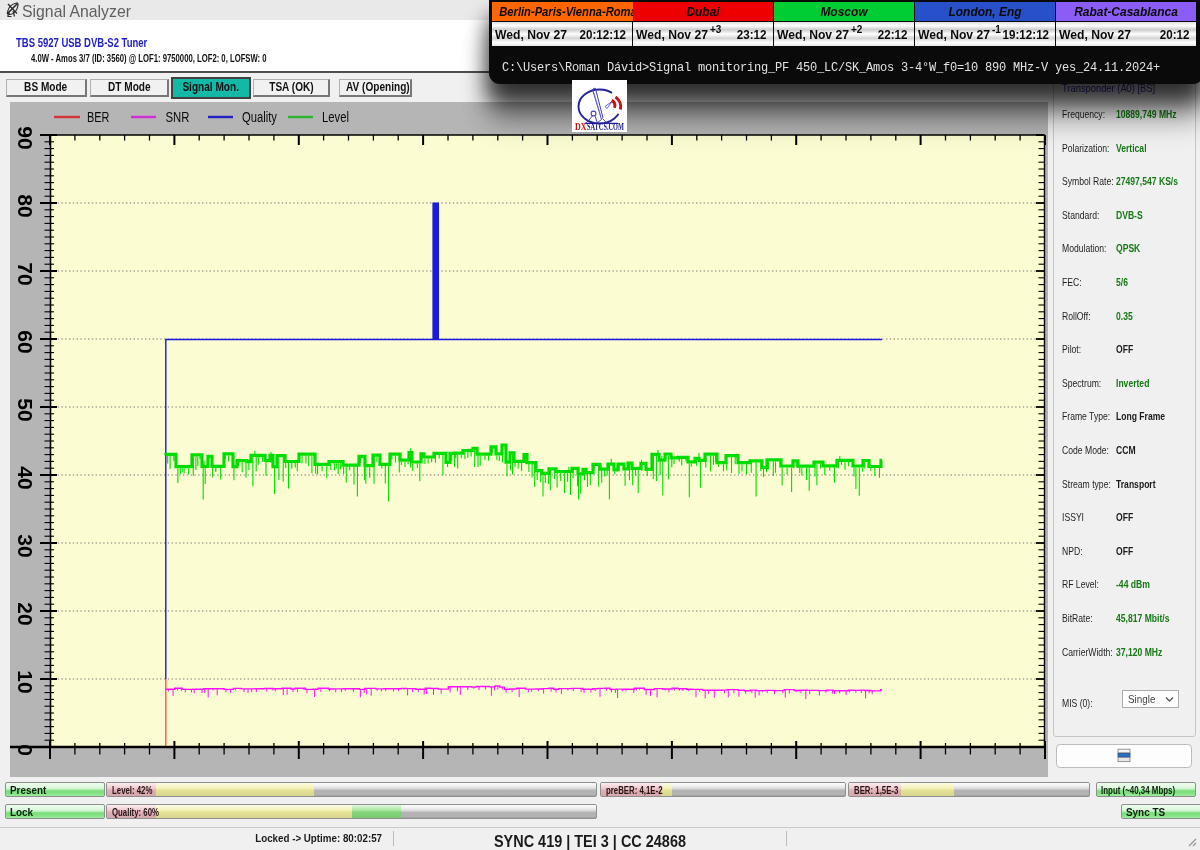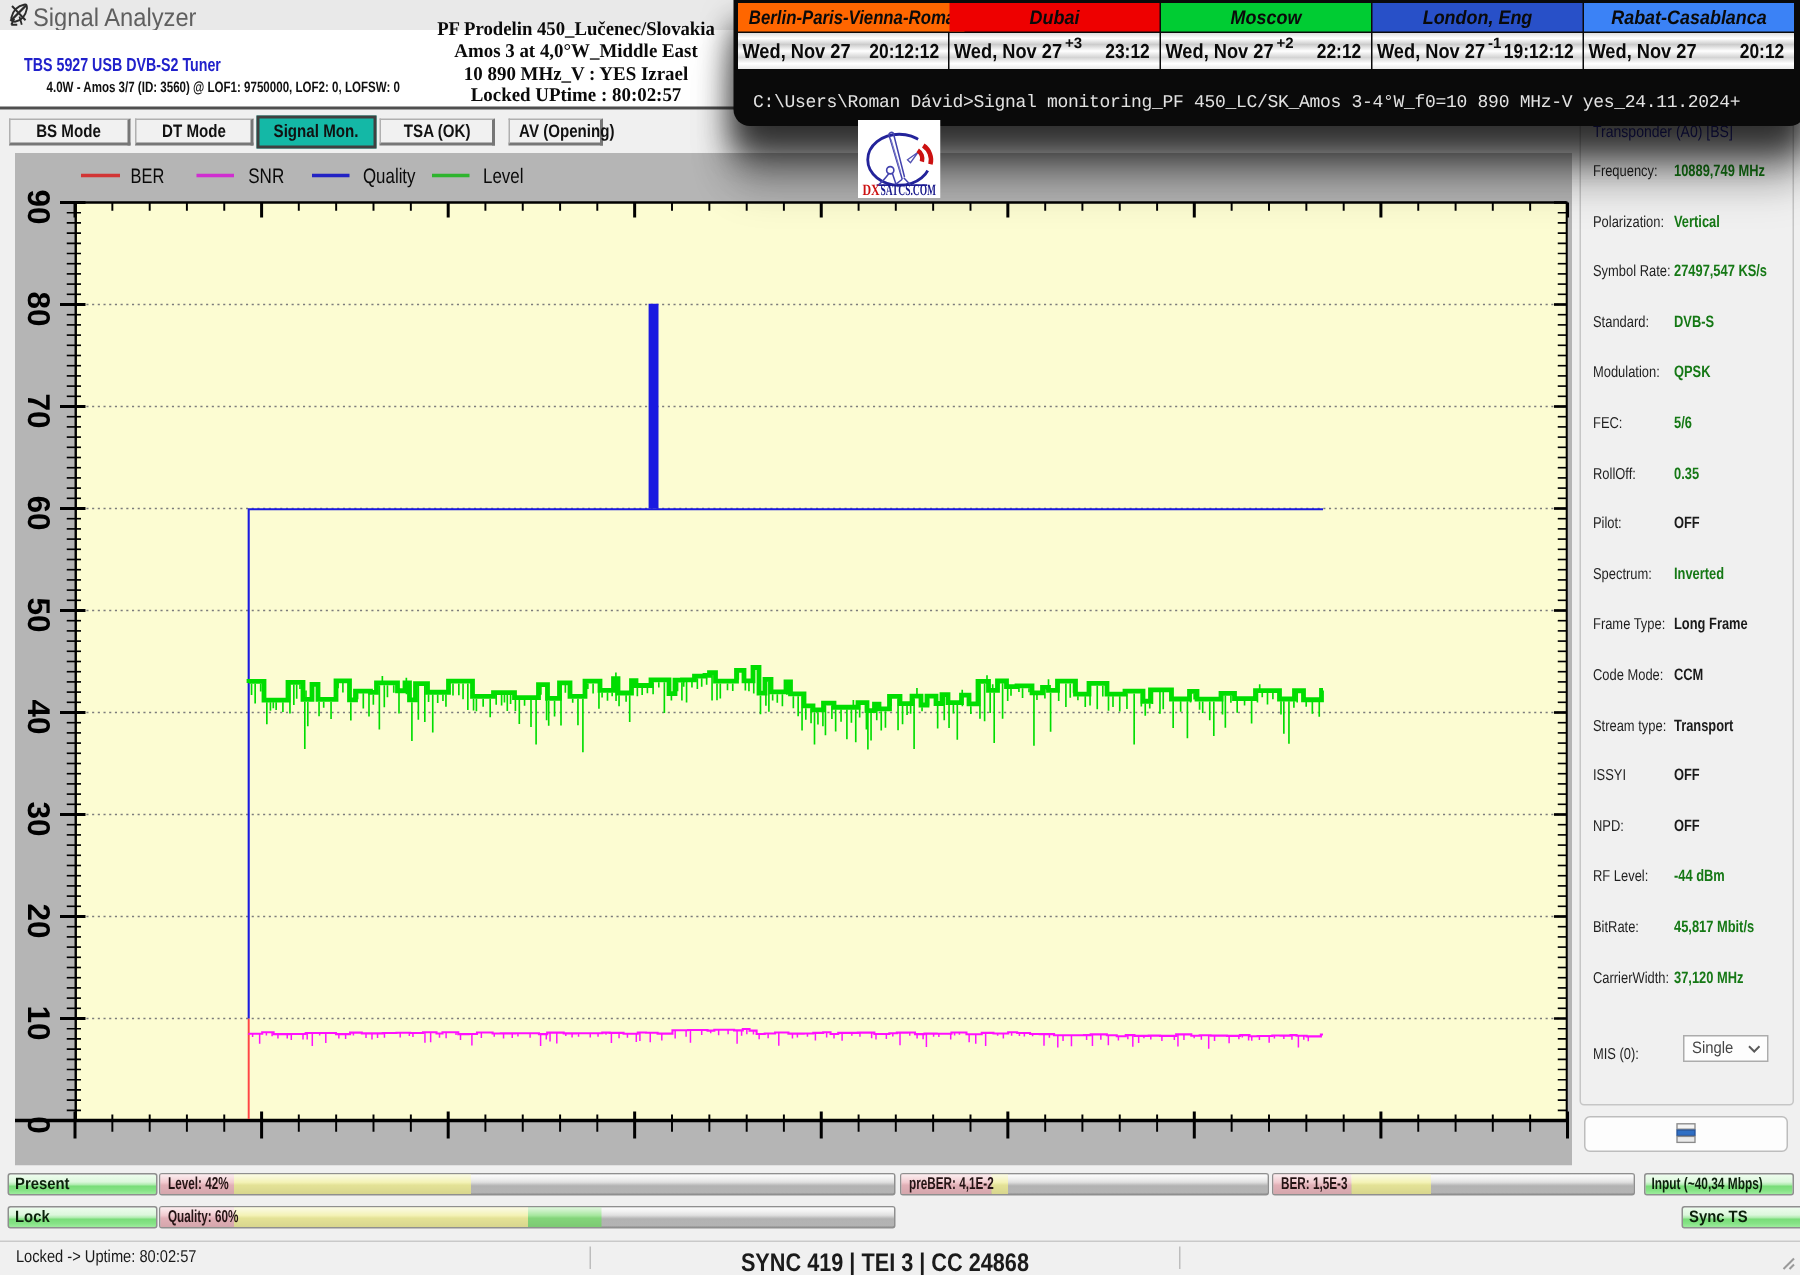--- a/index.html
+++ b/index.html
@@ -28,31 +28,25 @@
 <svg class="abs" style="left:5px;top:2px" width="15" height="16" viewBox="0 0 15 16">
 <path d="M12.5 1.5 L2 12" stroke="#2b2b2b" stroke-width="1.6"></path>
 <path d="M3 2 L12 11.5" stroke="#2b2b2b" stroke-width="1.3"></path>
 <path d="M11.5 1 Q4 2.5 2.5 10 Q2.5 12.5 5 12.5 Q11.5 11.5 13 3.5 Q13 0.5 11.5 1 Z" fill="none" stroke="#2b2b2b" stroke-width="1.2"></path>
 <path d="M4.5 10.5 L2.5 14.5 M2.5 14.5 L6.5 14.5 M8 9 L9.5 14.5" stroke="#2b2b2b" stroke-width="1.2"></path>
 </svg>
 <div class="abs" style="left:22px;top:2px;font-size:17px;color:#5f5f5f"><span class="sx" style="transform:scaleX(.93)">Signal Analyzer</span></div>
 <div class="abs" style="left:0;top:20px;width:492px;height:51px;background:#ffffff;border-bottom:2px solid #4f4f4f"></div>
 <div class="abs" style="left:16px;top:36px;font-size:12.5px;font-weight:bold;color:#2121cb"><span class="sx" style="transform:scaleX(.76)">TBS 5927 USB DVB-S2 Tuner</span></div>
 <div class="abs" style="left:31px;top:53px;font-size:10px;font-weight:bold;color:#101010"><span class="sx" style="transform:scaleX(.77)">4.0W - Amos 3/7 (ID: 3560) @ LOF1: 9750000, LOF2: 0, LOFSW: 0</span></div>
-<div class="abs" style="left:287px;top:12px;width:194px;text-align:center;font-family:'Liberation Serif',serif;font-size:13px;font-weight:bold;color:#0a0a0a;line-height:14.8px">
-<div style="transform:scaleX(.96);white-space:nowrap">PF Prodelin 450_Lučenec/Slovakia</div>
-<div style="transform:scaleX(.97);white-space:nowrap">Amos 3 at 4,0°W_Middle East</div>
-<div style="transform:scaleX(.97);white-space:nowrap">10 890 MHz_V : YES Izrael</div>
-<div style="transform:scaleX(.97);white-space:nowrap">Locked UPtime : 80:02:57</div>
-</div>
 <div class="tab" style="left:6px;width:81px"><span>BS Mode</span></div>
 <div class="tab" style="left:90px;width:79px"><span>DT Mode</span></div>
 <div class="tab" style="left:171px;width:80px;top:77px;height:22px;background:#14b8a6;border:2px solid #404040;line-height:17px"><span>Signal Mon.</span></div>
 <div class="tab" style="left:253px;width:77px"><span>TSA (OK)</span></div>
-<div class="tab" style="left:339px;width:63px"><span>AV (Opening)</span></div>
+<div class="tab" style="left:339px;width:73px"><span>AV (Opening)</span></div>
 <svg class="abs" style="left:8px;top:102px" width="1040" height="675" viewBox="8 102 1040 675">
 <rect x="10" y="102" width="1038" height="675" fill="#b5b5b5"></rect>
 <rect x="50" y="135" width="995" height="612" fill="#fcfcd2"></rect>
 <line x1="50" y1="679" x2="1044" y2="679" stroke="#7c7c7c" stroke-width="1" stroke-dasharray="1.4 2.4"></line>
 <line x1="50" y1="611" x2="1044" y2="611" stroke="#7c7c7c" stroke-width="1" stroke-dasharray="1.4 2.4"></line>
 <line x1="50" y1="543" x2="1044" y2="543" stroke="#7c7c7c" stroke-width="1" stroke-dasharray="1.4 2.4"></line>
 <line x1="50" y1="475" x2="1044" y2="475" stroke="#7c7c7c" stroke-width="1" stroke-dasharray="1.4 2.4"></line>
 <line x1="50" y1="407" x2="1044" y2="407" stroke="#7c7c7c" stroke-width="1" stroke-dasharray="1.4 2.4"></line>
 <line x1="50" y1="339" x2="1044" y2="339" stroke="#7c7c7c" stroke-width="1" stroke-dasharray="1.4 2.4"></line>
 <line x1="50" y1="271" x2="1044" y2="271" stroke="#7c7c7c" stroke-width="1" stroke-dasharray="1.4 2.4"></line>
@@ -426,21 +420,21 @@
       <span class="ctime">22:12</span>
     </div>
 <div class="ck" style="left:915px;width:140px;background:#2850c8">
       <span style="transform:translateX(-50%) scaleX(0.92)">London, Eng</span>
     </div>
 <div class="cd" style="left:915px;width:140px">
       <span class="cdate">Wed, Nov 27</span>
       <span class="csup">-1</span>
       <span class="ctime">19:12:12</span>
     </div>
-<div class="ck" style="left:1056px;width:140px;background:#3b82f6">
+<div class="ck" style="left:1056px;width:140px;background:#8b5cf6">
       <span style="transform:translateX(-50%) scaleX(0.92)">Rabat-Casablanca</span>
     </div>
 <div class="cd" style="left:1056px;width:140px">
       <span class="cdate">Wed, Nov 27</span>
       <span class="ctime">20:12</span>
     </div>
 <div class="abs" style="z-index:22;left:502px;top:61px;font-size:12px;font-family:'Liberation Mono',monospace;color:#e2e2e2;letter-spacing:-0.2px;white-space:nowrap">C:\Users\Roman Dávid&gt;Signal monitoring_PF 450_LC/SK_Amos 3-4°W_f0=10 890 MHz-V yes_24.11.2024+</div>
 <svg class="abs" style="left:572px;top:80px;z-index:30" width="55" height="52" viewBox="0 0 55 52">
 <rect x="0" y="0" width="55" height="52" fill="#ffffff"></rect>
 <ellipse cx="27.5" cy="26.5" rx="21" ry="17" fill="none" stroke="#23239a" stroke-width="1.9"></ellipse>
@@ -489,17 +483,17 @@
       <div class="seg" style="left:245px;width:49px;background:#8ae080"></div>
       <div class="gloss"></div>
       <span class="blabel">Quality: 60%</span>
     </div>
 <div class="gbox" style="left:1121px;top:804px;width:98px">
       <span class="glabel">Sync TS</span>
     </div>
 <div class="abs" style="left:0;top:827px;width:1200px;height:23px;background:#f0f0f0;border-top:1px solid #c9c9c9;box-sizing:border-box"></div>
 <div class="abs" style="left:393px;top:831px;width:1px;height:15px;background:#bdbdbd"></div>
 <div class="abs" style="left:786px;top:831px;width:1px;height:15px;background:#bdbdbd"></div>
-<div class="abs" style="left:0px;top:832px;width:393px;text-align:left;font-size:11.5px;font-weight:normal;color:#1a1a1a"><span style="display:inline-block;transform:scaleX(.85)">Locked -&gt; Uptime: 80:02:57</span></div>
+<div class="abs" style="left:0px;top:832px;width:393px;text-align:right;font-size:11.5px;font-weight:bold;color:#1a1a1a"><span style="display:inline-block;transform:scaleX(.85)">Locked -&gt; Uptime: 80:02:57</span></div>
 <div class="abs" style="left:393px;top:832px;width:393px;text-align:center;font-size:17px;font-weight:bold;color:#1a1a1a"><span style="display:inline-block;transform:scaleX(.85)">SYNC 419 | TEI 3 | CC 24868</span></div>
 <svg class="abs" style="left:1186px;top:836px" width="12" height="12" viewBox="0 0 12 12">
 <path d="M10 3 L3 10 M10 7 L7 10" stroke="#9a9a9a" stroke-width="1.4"></path>
 </svg>
 </div>
 </body></html>

